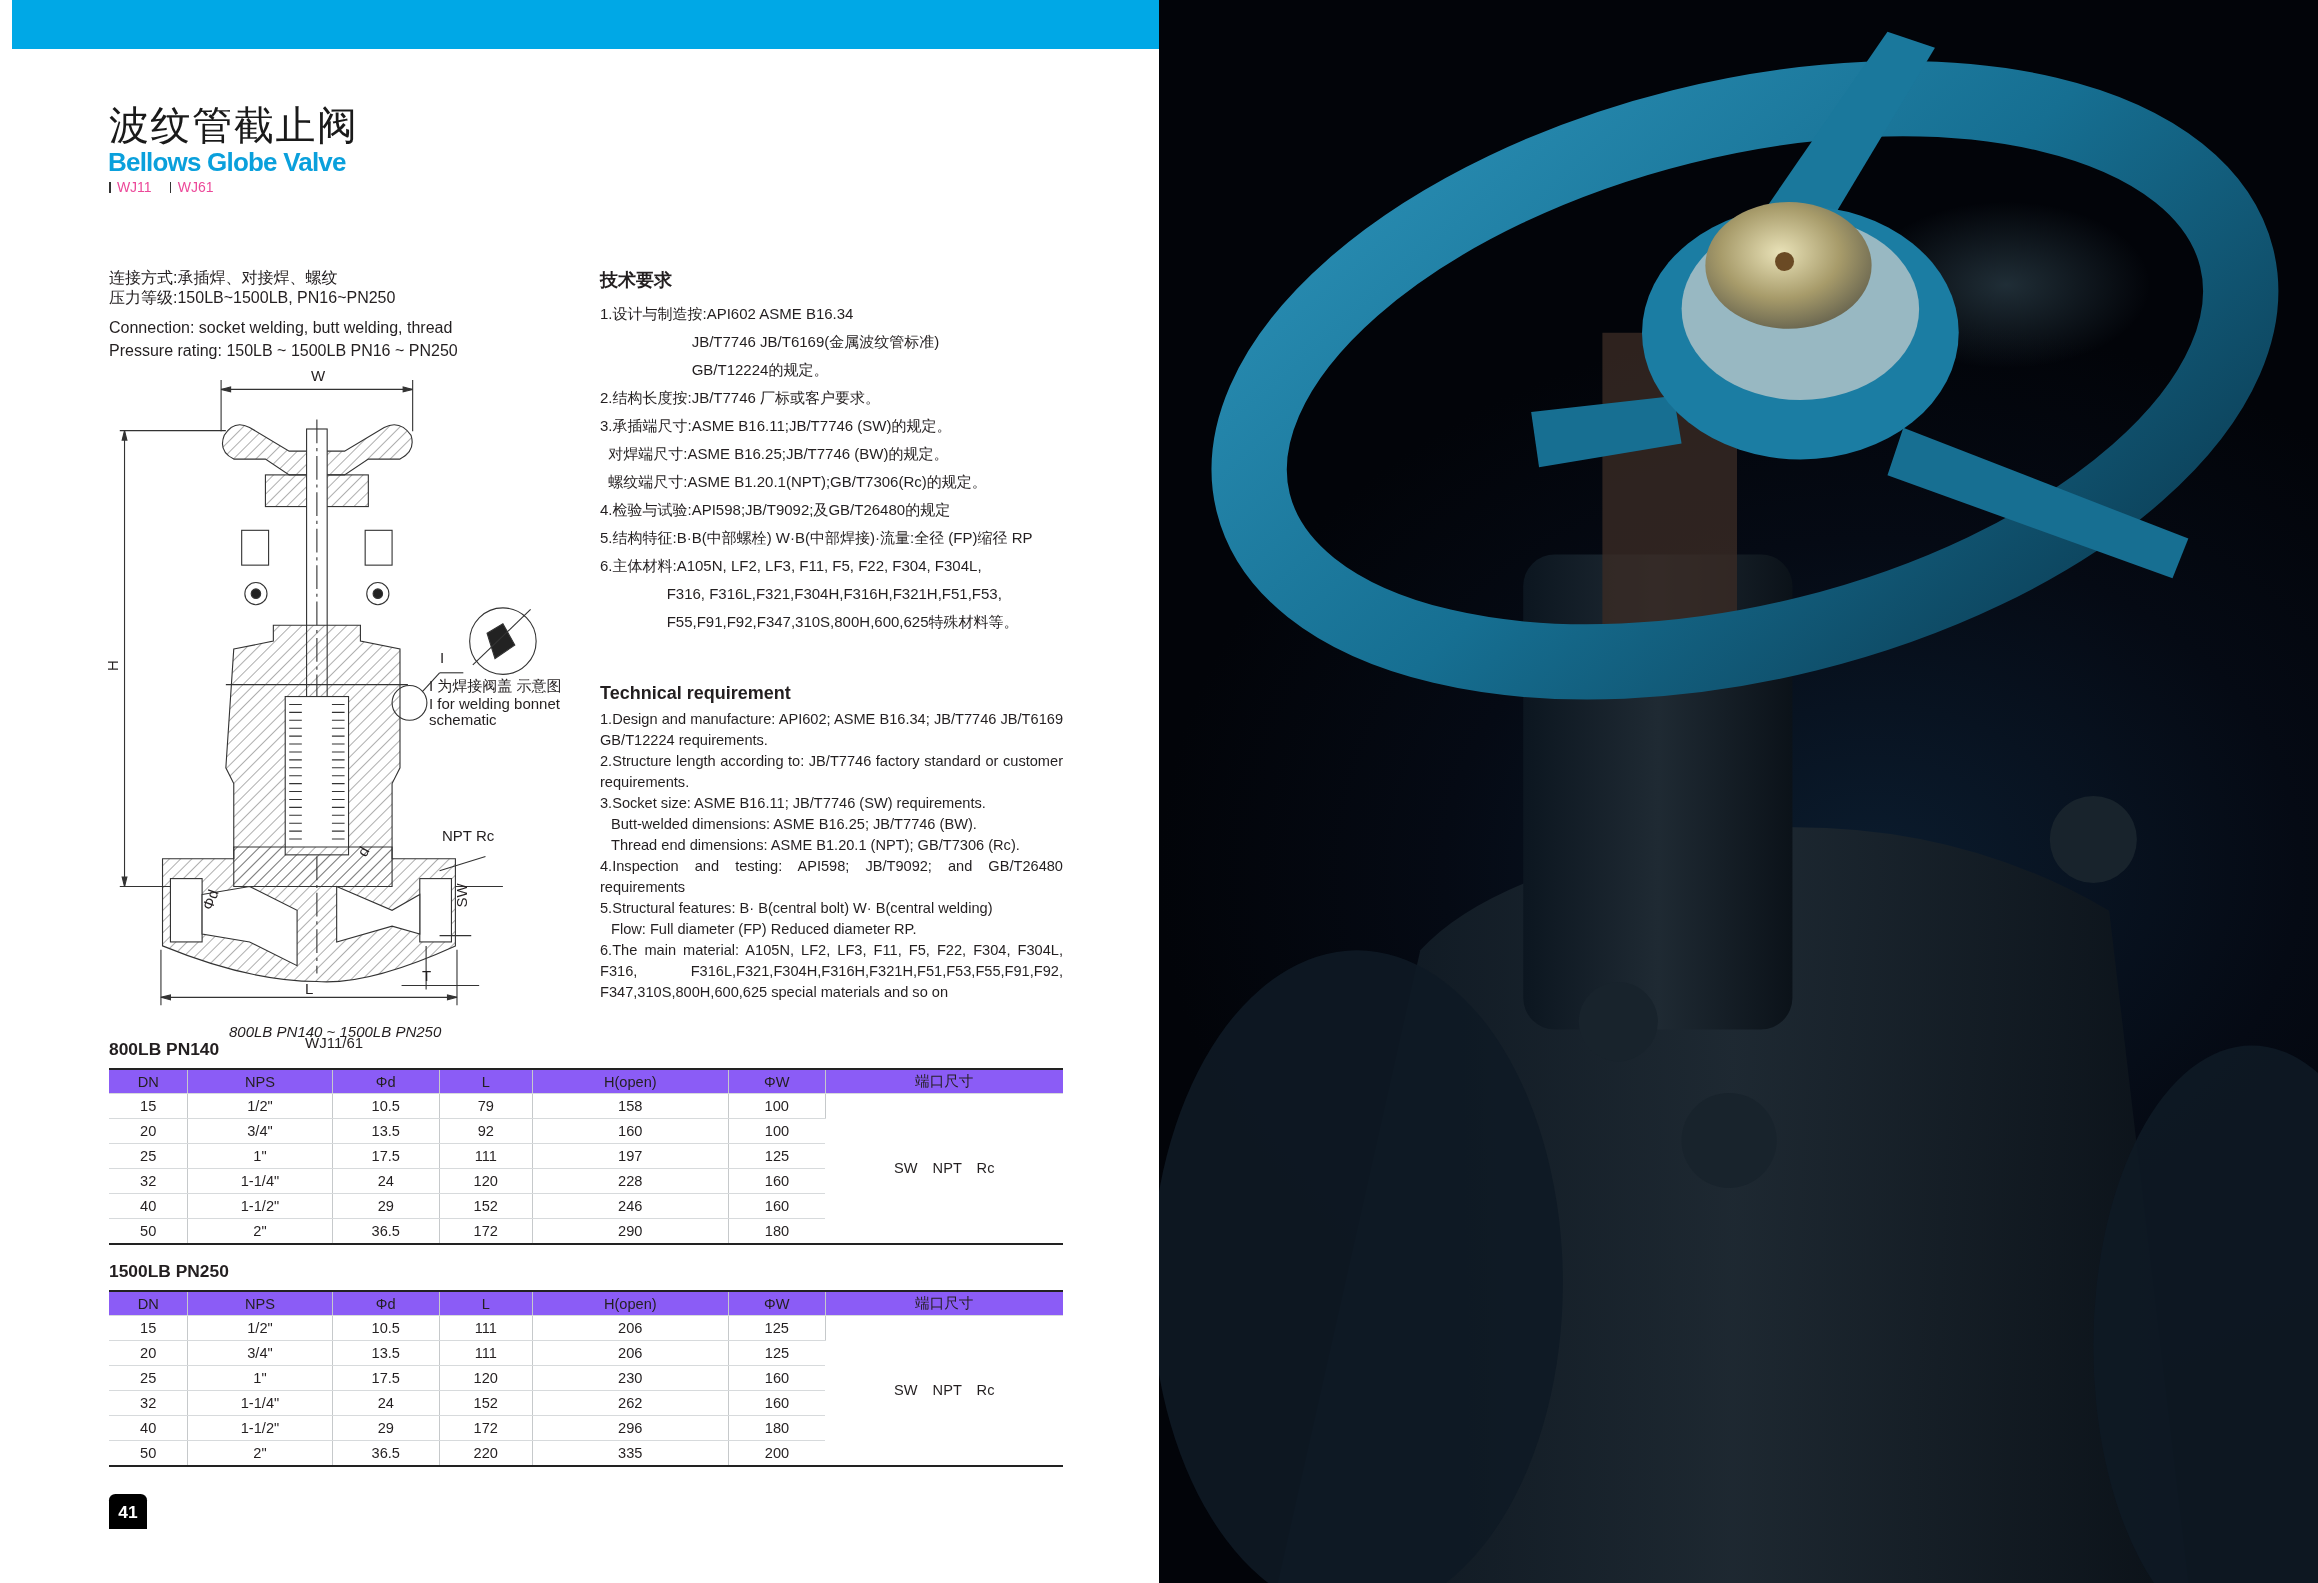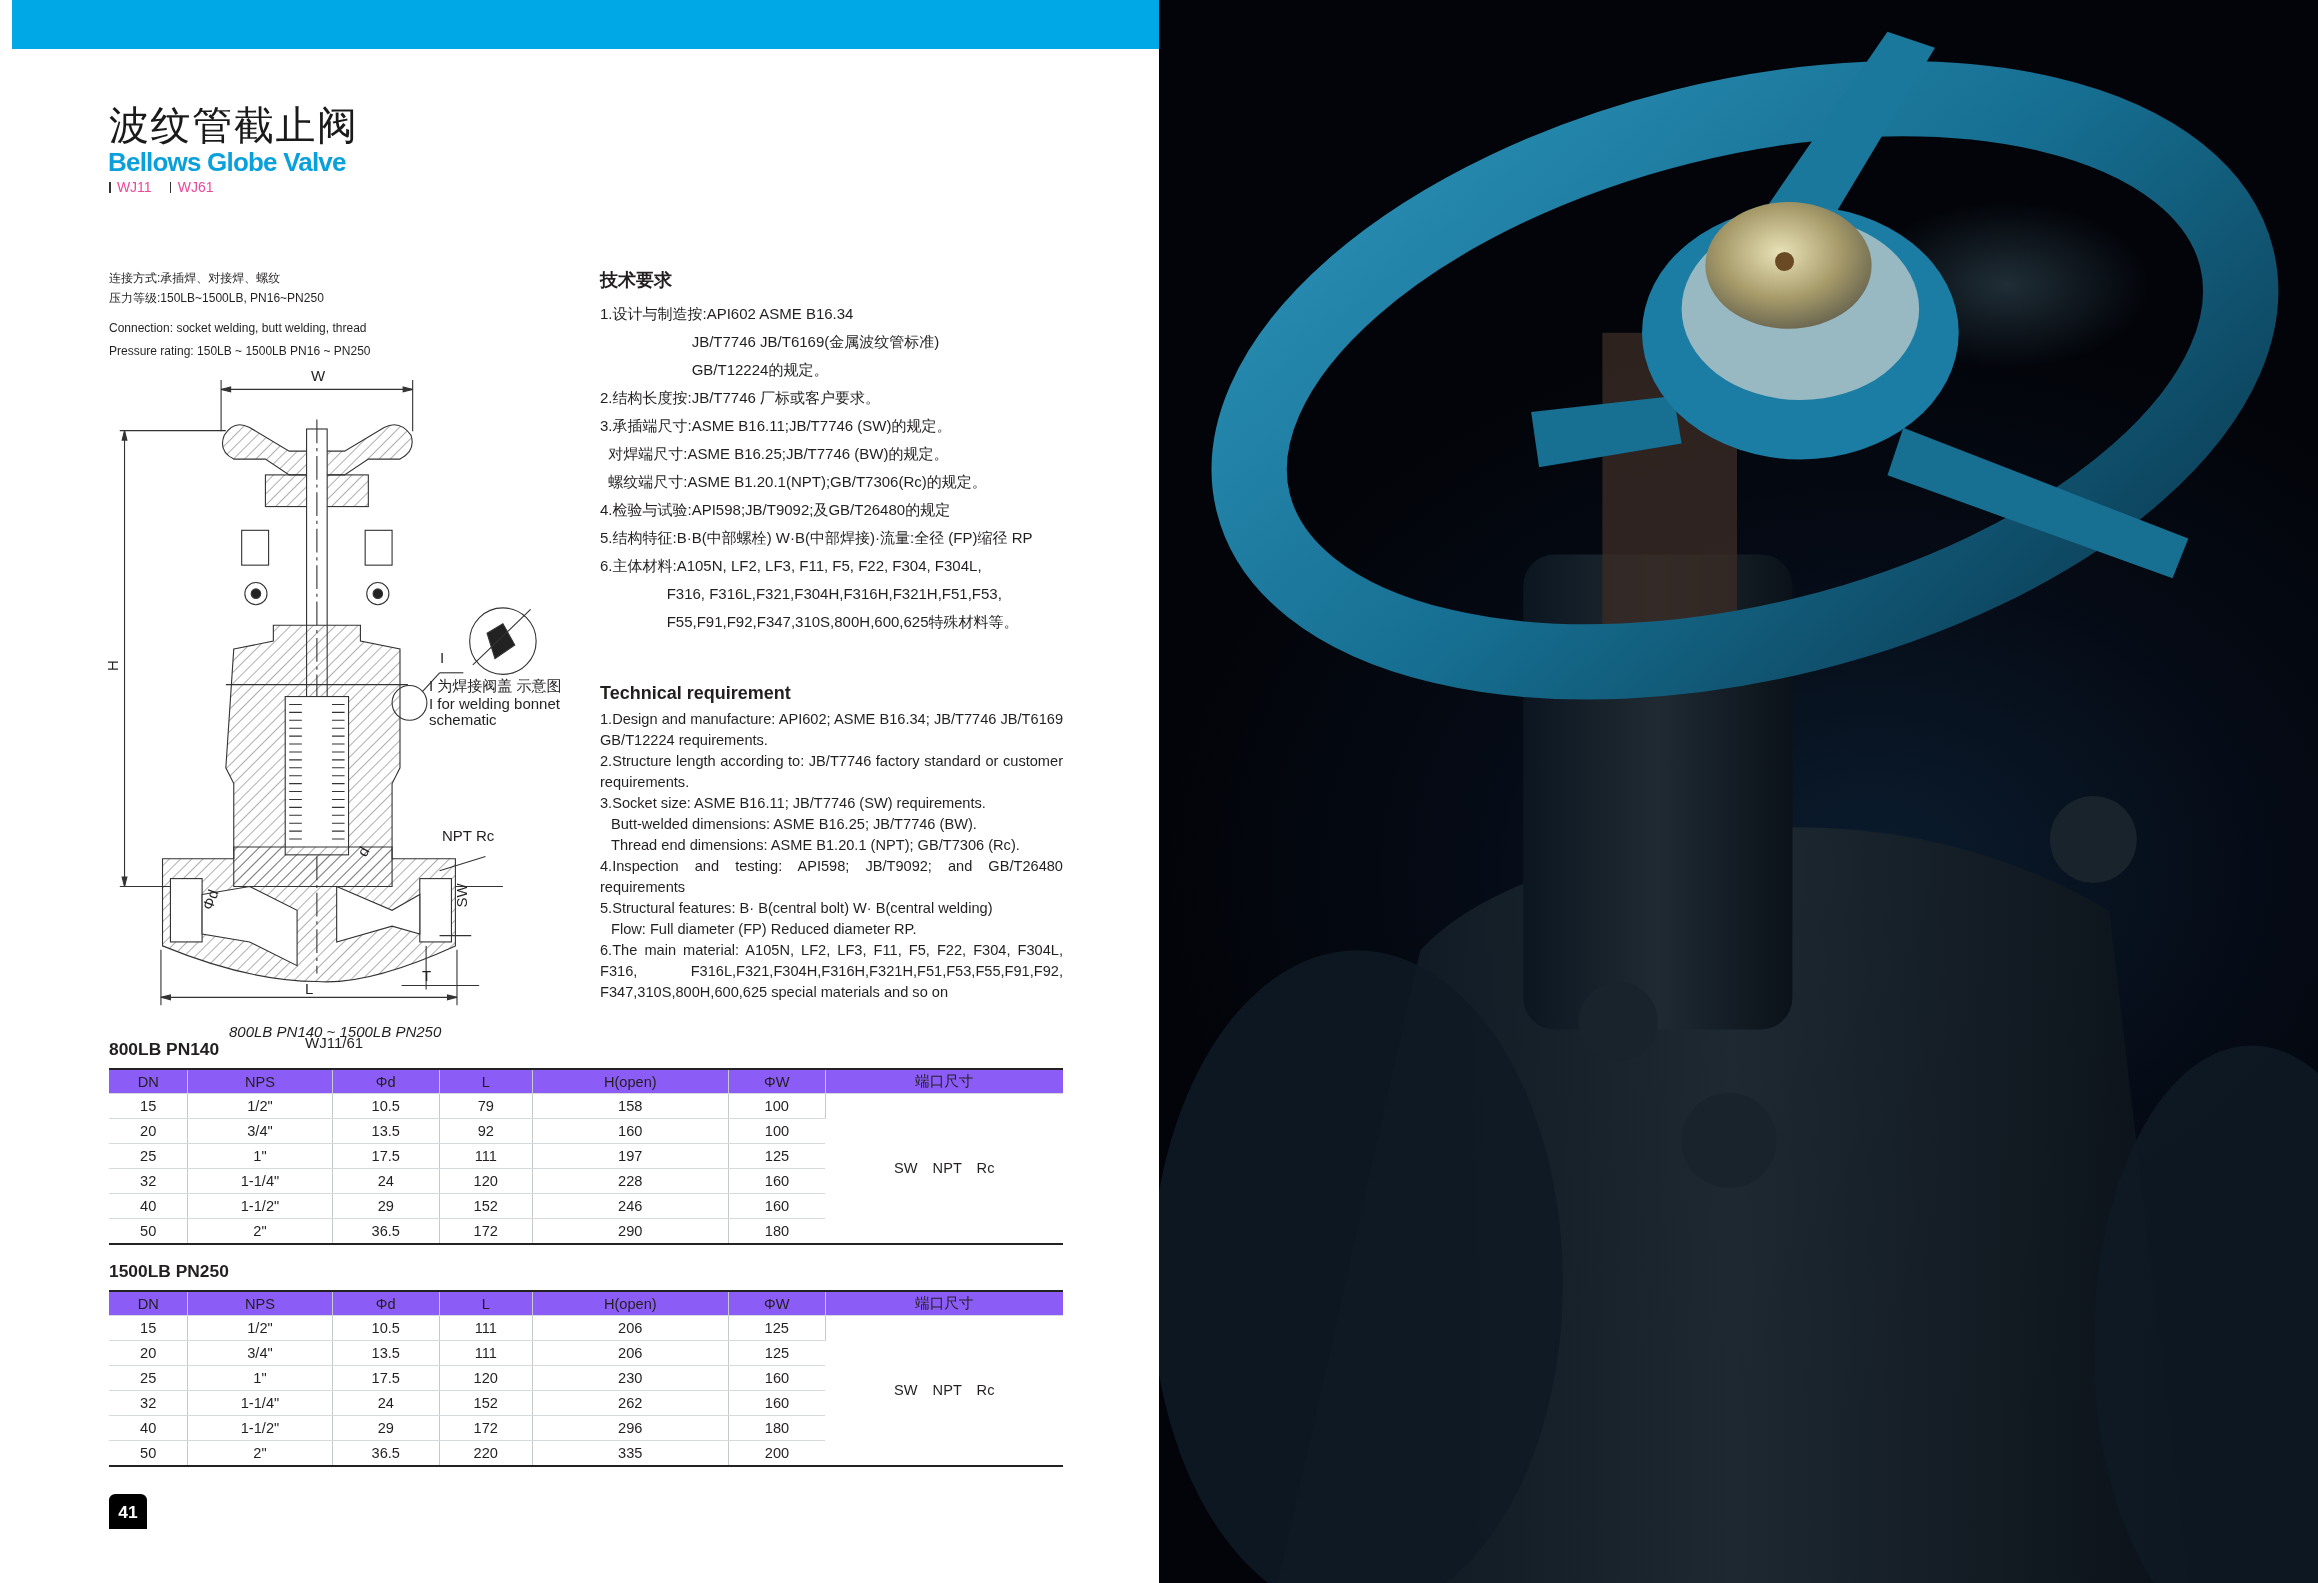--- a/index.html
+++ b/index.html
@@ -8,21 +8,21 @@
 
   .left-page { position: absolute; left: 12px; top: 0; width: 1054px; height: 1584px; background: #fff; }
   .top-bar { position: absolute; left: 0; top: 0; width: 1159px; height: 49px; background: #00a8e6; }
 
   .title-cn { position: absolute; left: 97px; top: 98px; font-size: 40px; font-weight: normal; letter-spacing: 1.6px; color: #1a1a1a; font-family: "DejaVu Sans", sans-serif; }
   .title-en { position: absolute; left: 96px; top: 147px; font-size: 26px; font-weight: bold; color: #0aa0dc; letter-spacing: -0.8px; }
   .models { position: absolute; left: 97px; top: 179px; font-size: 14px; color: #ec4899; }
   .models span { margin-right: 14.3px; }
   .models .bar { display: inline-block; width: 1.6px; height: 11px; background: #333; margin-right: 6.3px; vertical-align: -0.8px; }
 
-  .spec-block { position: absolute; left: 97px; top: 268px; font-size: 12px; line-height: 20px; color: #231f20; }
+  .spec-block { position: absolute; left: 97px; top: 268px; font-size: 16px; line-height: 20px; color: #231f20; }
   .spec-block .en { margin-top: 8px; line-height: 24.5px; }
 
   .tech-cn { position: absolute; left: 588px; top: 268px; width: 475px; font-size: 15px; color: #231f20; }
   .tech-cn h3 { font-size: 18px; font-weight: bold; margin-bottom: 8px; }
   .tech-cn p { line-height: 28px; white-space: pre; }
 
   .tech-en { position: absolute; left: 588px; top: 683px; width: 463px; font-size: 14.6px; color: #231f20; }
   .tech-en h3 { font-size: 18px; font-weight: bold; margin-bottom: 4.8px; }
   .tech-en p { line-height: 21px; text-align: justify; }
   .tech-en p.indent { padding-left: 11px; }

